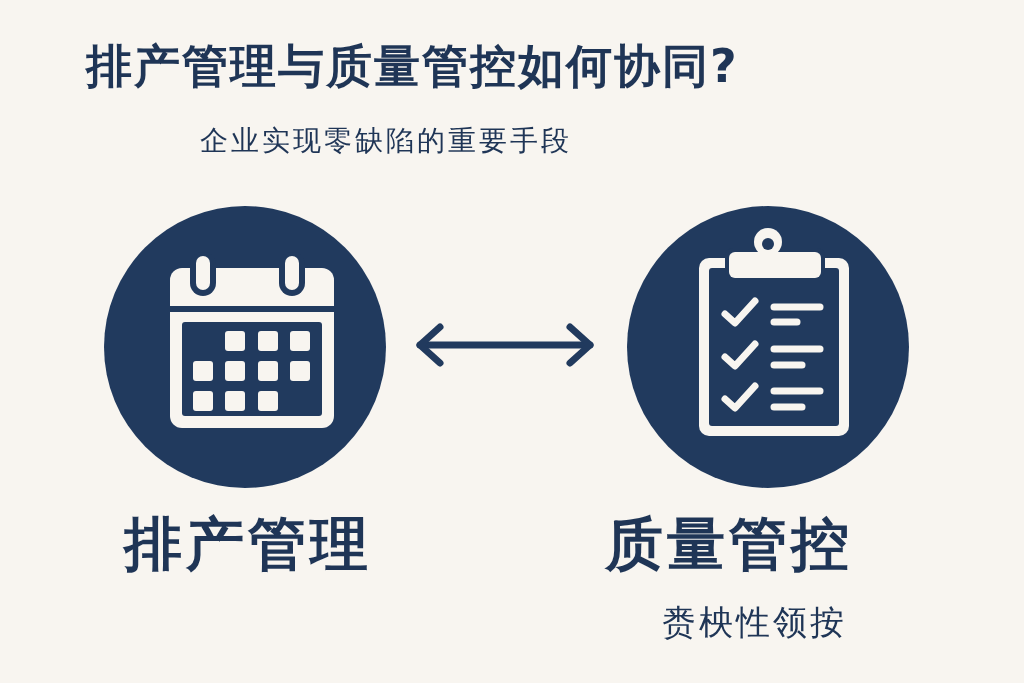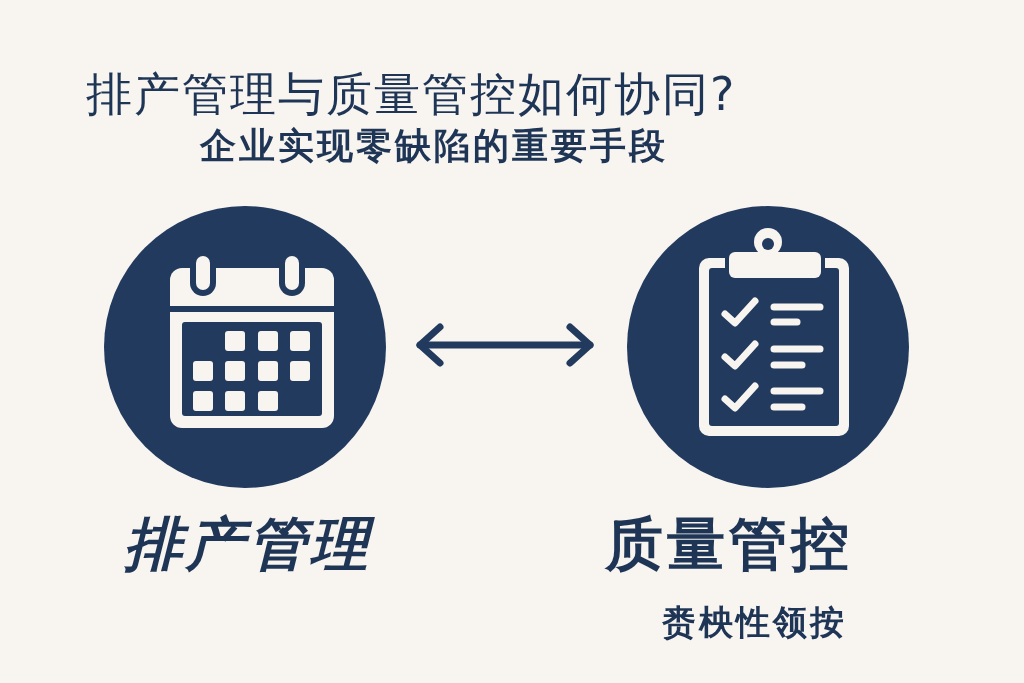--- a/index.html
+++ b/index.html
@@ -4,46 +4,46 @@
 <style>
   html, body { margin:0; padding:0; }
   body {
     width:1024px; height:683px; overflow:hidden;
     background:#f8f5f0;
     font-family:"DejaVu Sans","Liberation Sans",sans-serif;
     color:#1f3556;
     position:relative;
   }
   .title {
-    position:absolute; left:86px; top:64px;
-    font-size:46px; font-weight:normal; letter-spacing:2px;
+    position:absolute; left:86px; top:36px;
+    font-size:46px; font-weight:bold; letter-spacing:2px;
     white-space:nowrap;
   }
   .subtitle {
     position:absolute; left:200px; top:122px;
-    font-size:36px; font-weight:bold; letter-spacing:3px;
+    font-size:28px; font-weight:normal; letter-spacing:3px;
     white-space:nowrap;
   }
   .circle {
     position:absolute; width:282px; height:282px; border-radius:50%;
     background:#213a5e;
   }
   .circle svg { position:absolute; left:0; top:0; }
   #left-circle { left:104px; top:206px; }
   #right-circle { left:627px; top:206px; }
   .arrow { position:absolute; left:412px; top:322px; }
   .label {
     position:absolute; font-size:58px; font-weight:bold; letter-spacing:4px;
     white-space:nowrap;
   }
-  #left-label { left:124px; top:506px;font-style:italic; }
+  #left-label { left:124px; top:506px; }
   #right-label { left:605px; top:506px; }
   .sublabel {
     position:absolute; left:662px; top:600px;
-    font-size:34px; font-weight:bold; letter-spacing:3px; white-space:nowrap;
+    font-size:34px; font-weight:normal; letter-spacing:3px; white-space:nowrap;
   }
 </style>
 </head>
 <body>
 
 <div class="title">排产管理与质量管控如何协同?</div>
 <div class="subtitle">企业实现零缺陷的重要手段</div>
 
 <div class="circle" id="left-circle">
   <svg width="282" height="282" viewBox="0 0 282 282">

